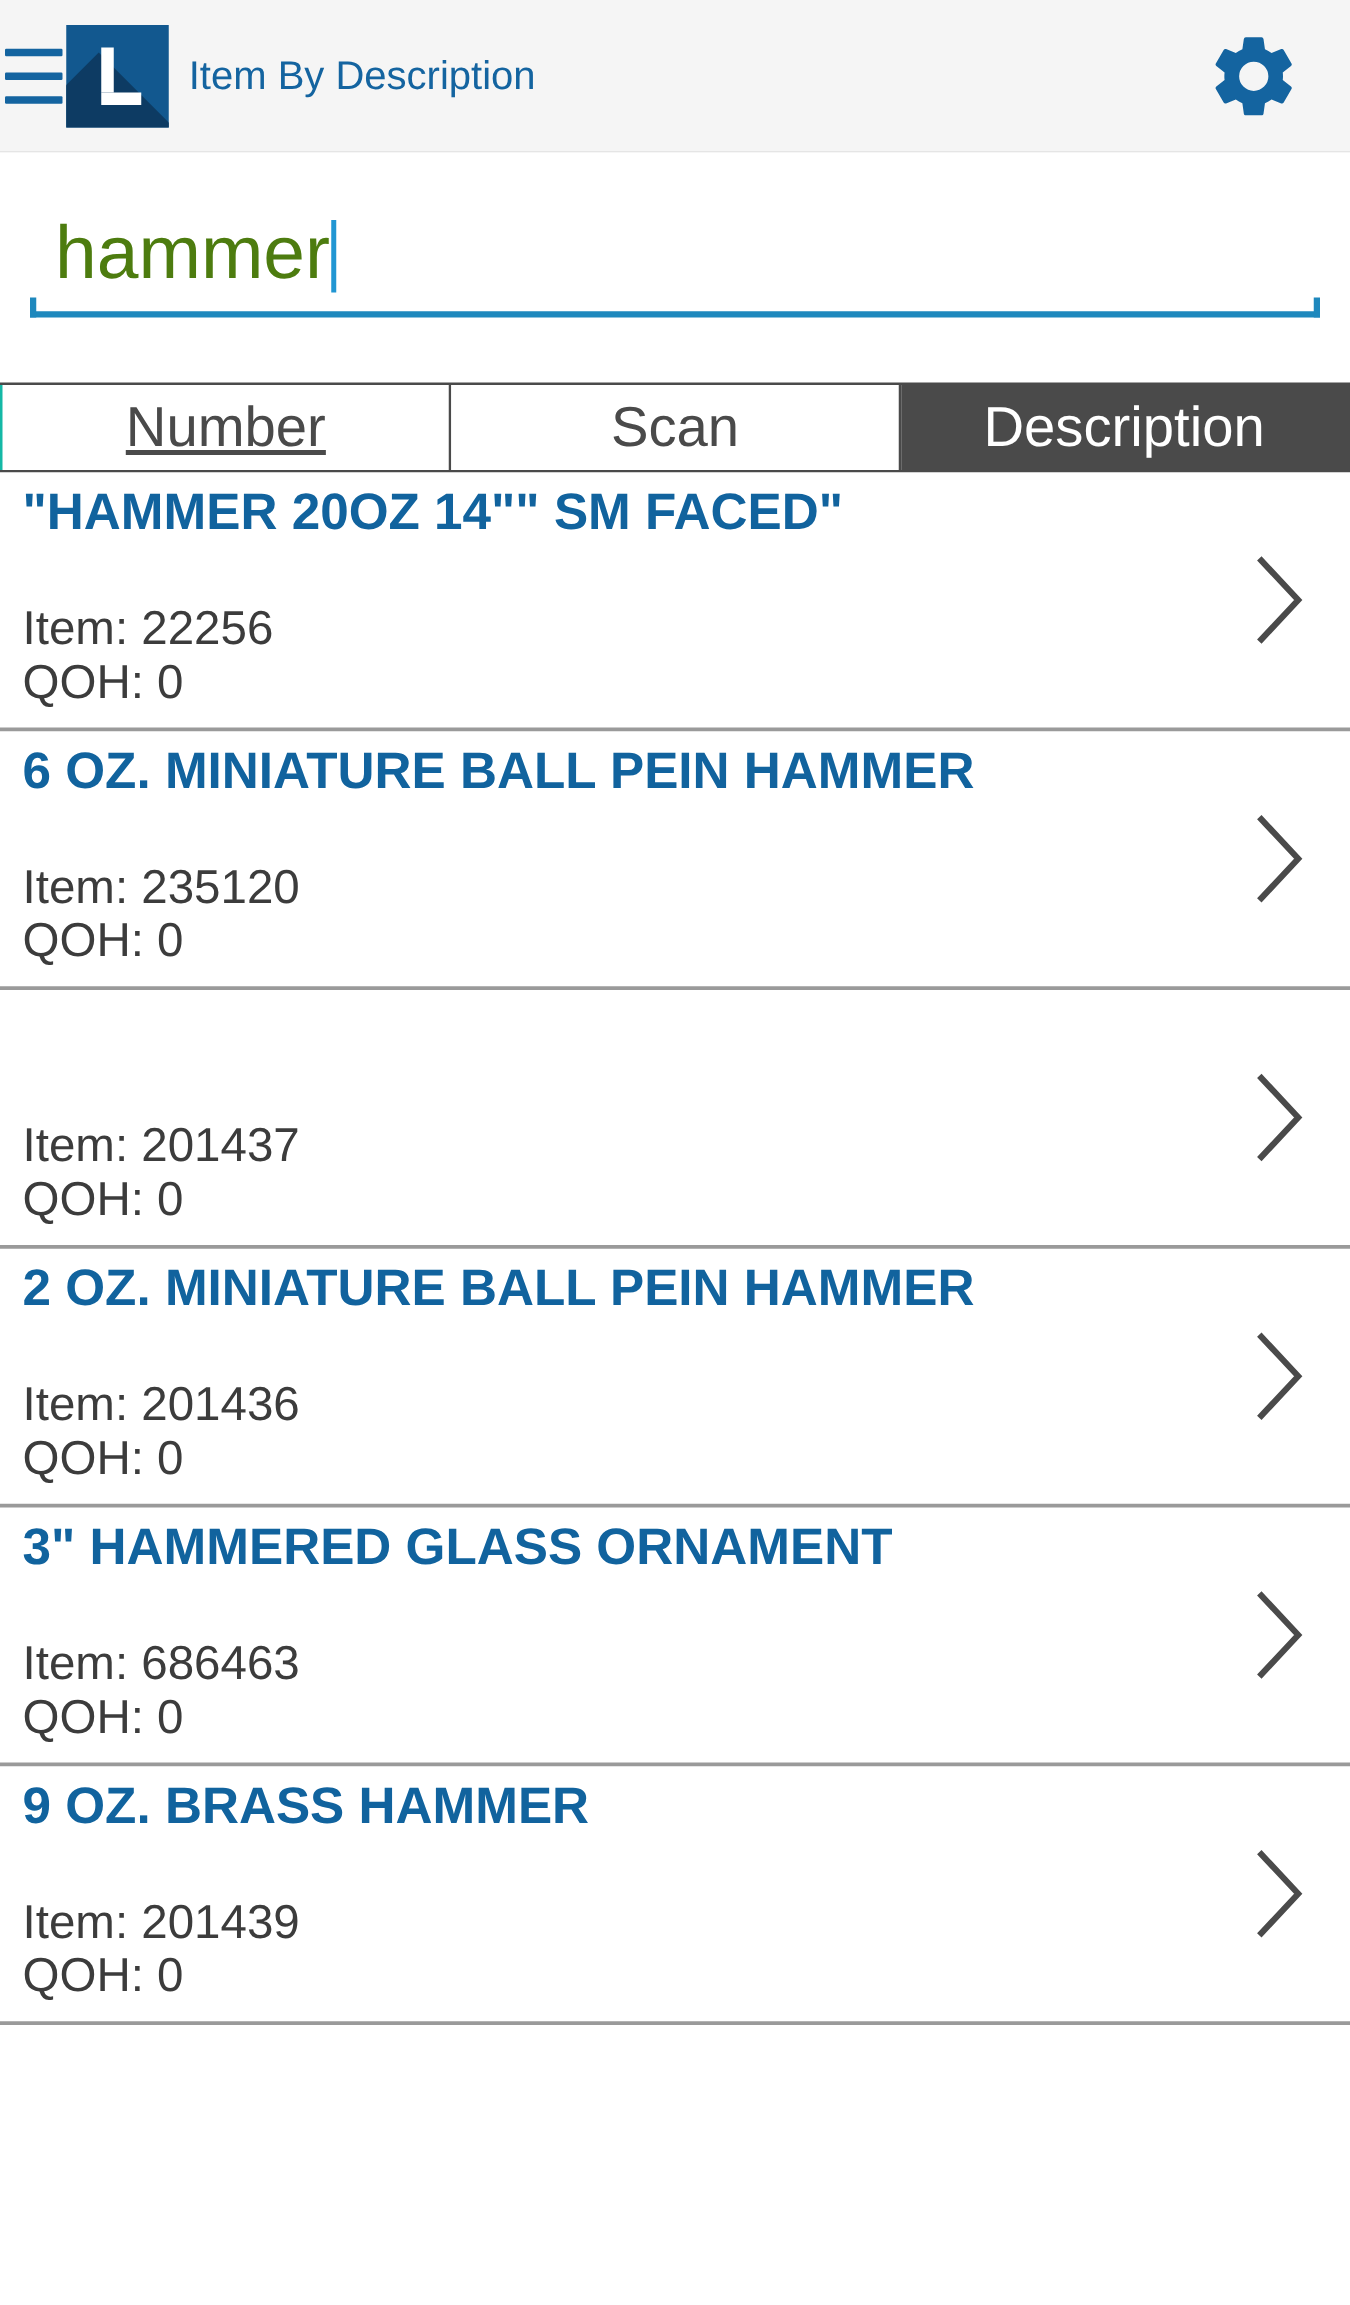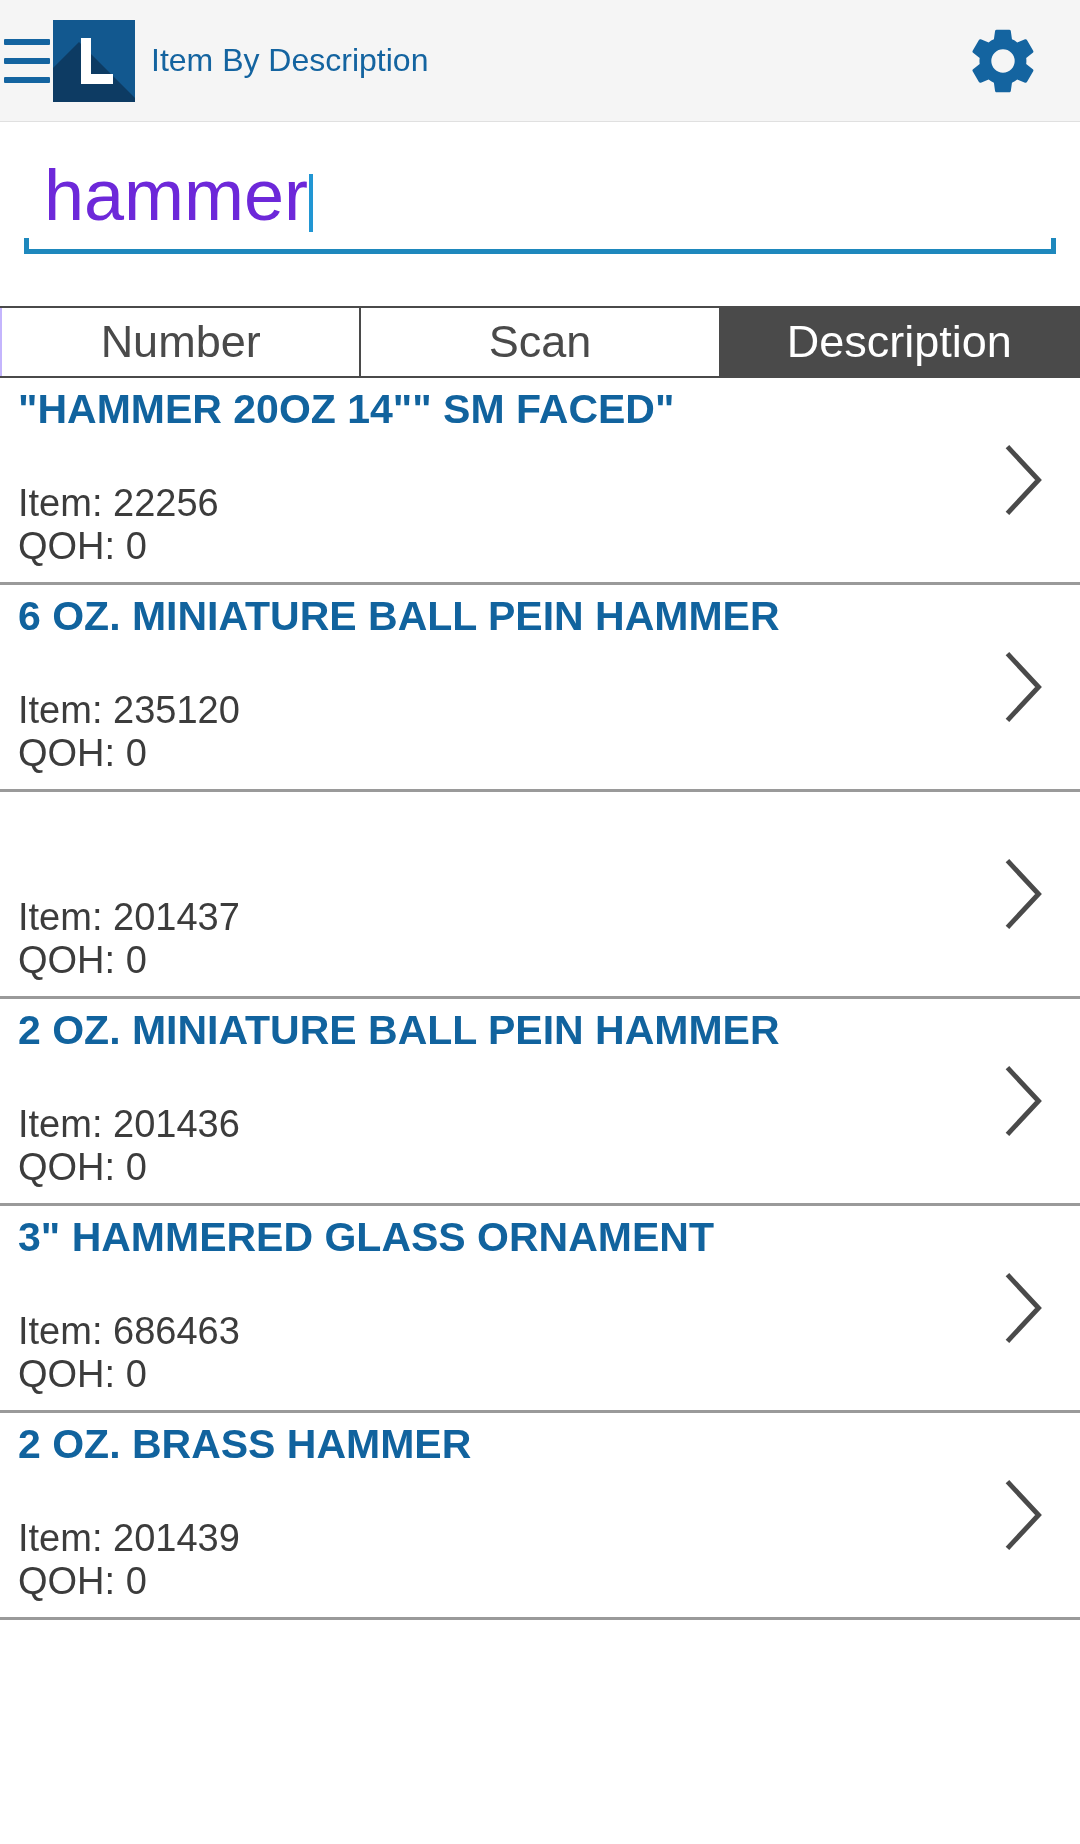--- a/index.html
+++ b/index.html
@@ -85,22 +85,22 @@
     position: relative;
   }
   .search-box {
     position: relative;
     height: 96px;
   }
   .search-text {
     position: absolute;
     left: 20px;
     bottom: 18px;
-    font-size: 72px;
-    color: #6d28d9;
+    font-size: 60px;
+    color: #4d7c0f;
     white-space: nowrap;
   }
   .caret {
     display: inline-block;
     width: 4px;
     height: 58px;
     background: #2196d3;
     vertical-align: -12px;
     margin-left: 1px;
   }
@@ -133,21 +133,21 @@
     display: flex;
     align-items: center;
     justify-content: center;
     font-size: 45px;
     color: #4a4a4a;
     background: #ffffff;
     border-right: 2px solid #4a4a4a;
     cursor: pointer;
     white-space: nowrap;
   }
-  .tab:first-child { border-left: 2px solid #c4b5fd; }
+  .tab:first-child { border-left: 2px solid #14b8a6; text-decoration: underline; }
   .tab.active {
     background: #4a4a4a;
     color: #ffffff;
   }
 
   
   .list {
     background: #ffffff;
   }
   .list-item {
@@ -273,21 +273,21 @@
     <div class="item-meta">
       <div class="meta-item">Item: 686463</div>
       <div class="meta-qoh">QOH: 0</div>
     </div>
     <svg class="chevron" viewBox="0 0 24 36">
         <polyline points="5,3 19,18 5,33" fill="none" stroke="#4a4a4a" stroke-width="2.2"></polyline>
       </svg>
   </div>
 
   <div class="list-item">
-    <div class="item-title">2 OZ. BRASS HAMMER</div>
+    <div class="item-title">9 OZ. BRASS HAMMER</div>
     <div class="item-meta">
       <div class="meta-item">Item: 201439</div>
       <div class="meta-qoh">QOH: 0</div>
     </div>
     <svg class="chevron" viewBox="0 0 24 36">
         <polyline points="5,3 19,18 5,33" fill="none" stroke="#4a4a4a" stroke-width="2.2"></polyline>
       </svg>
   </div>
 
 </div>

